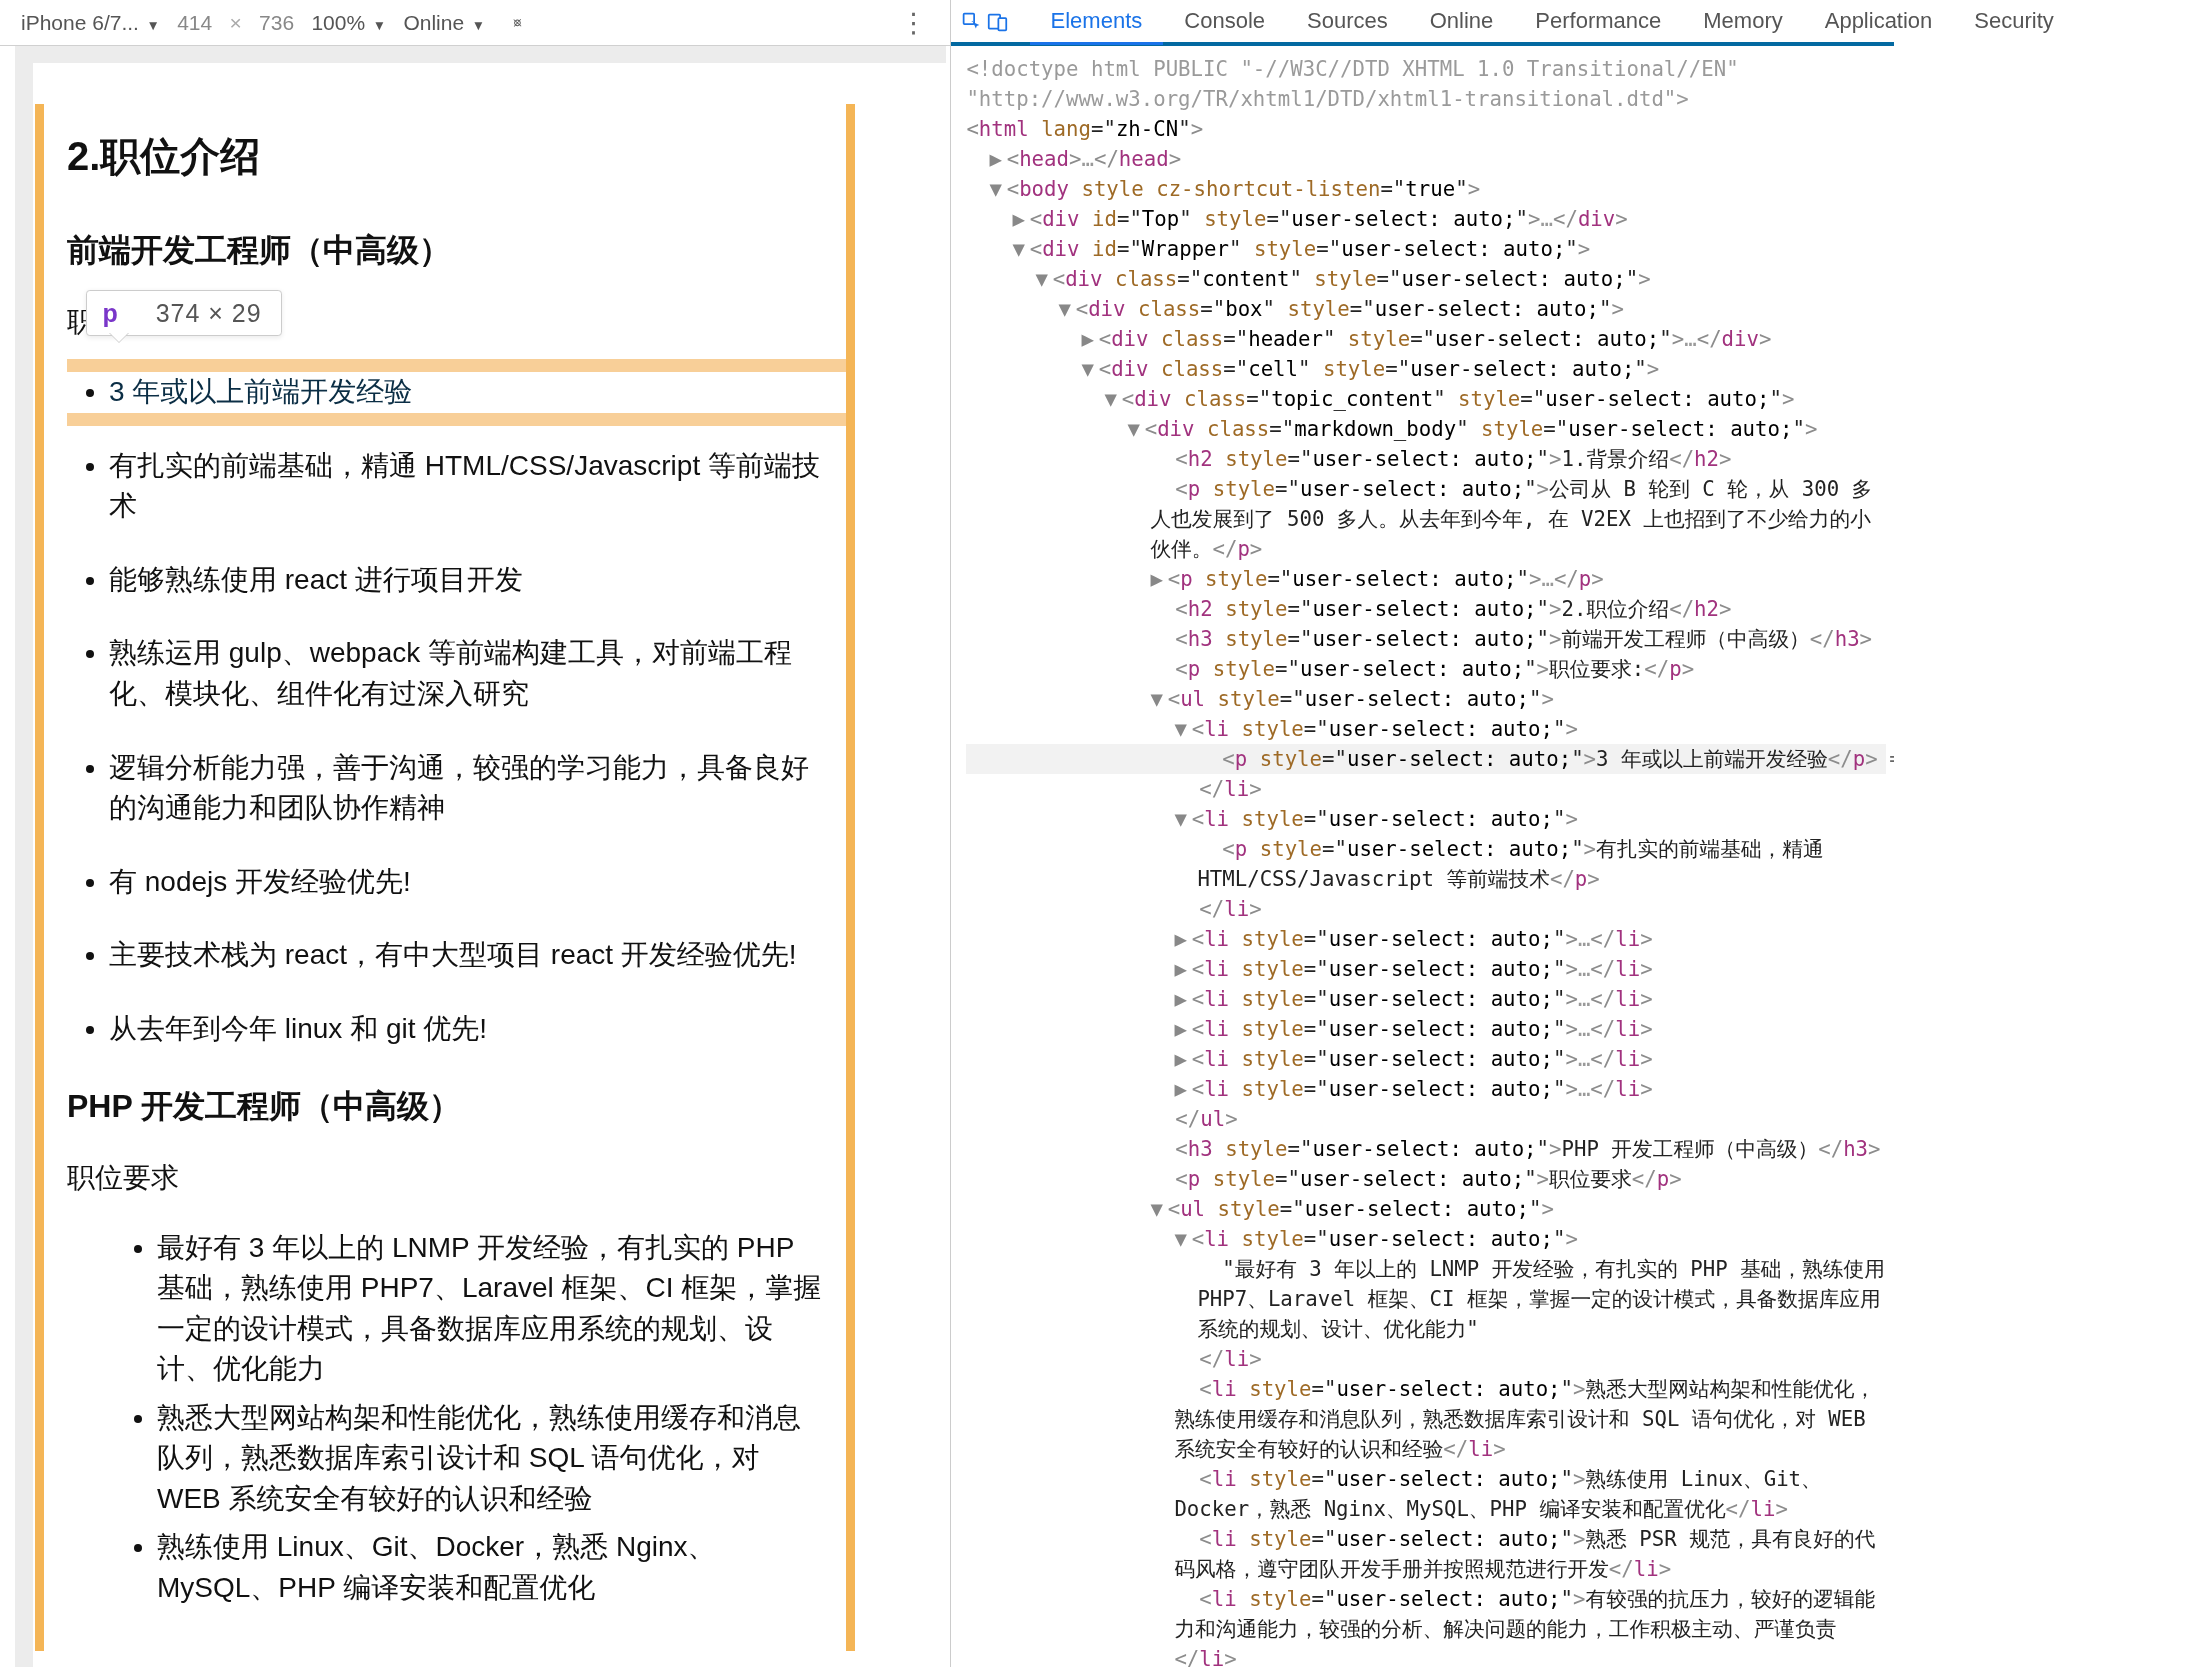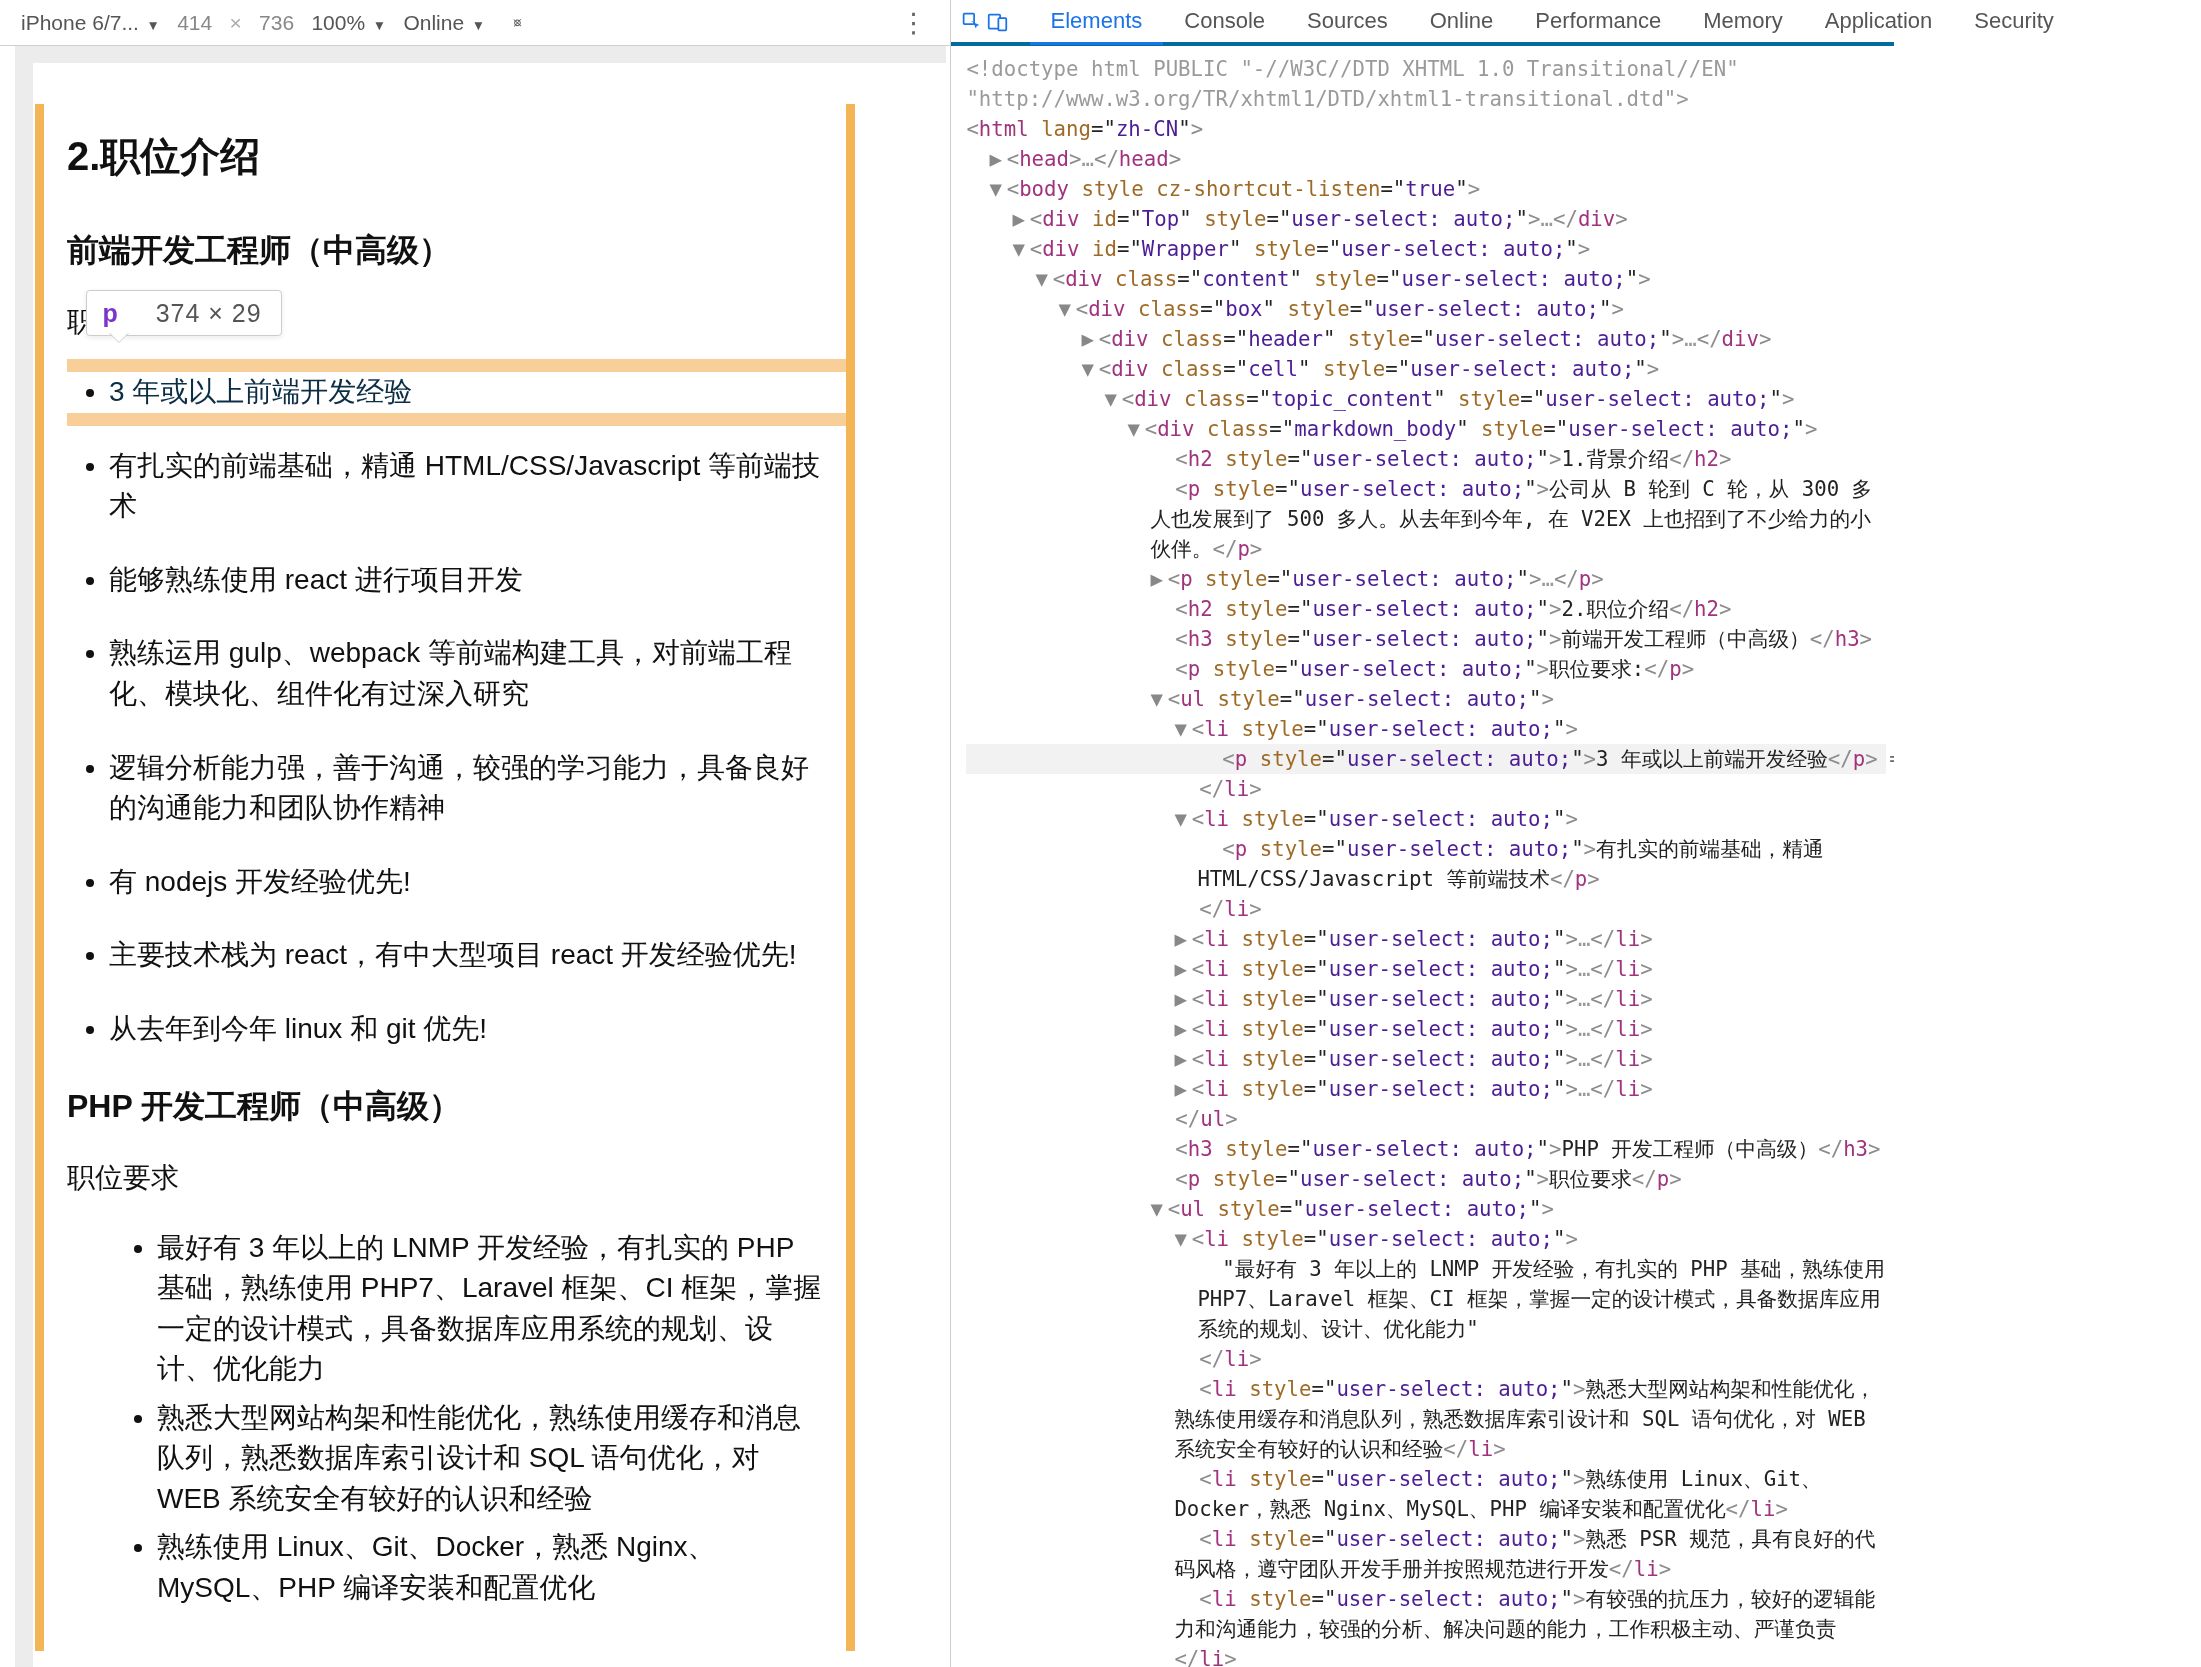--- a/index.html
+++ b/index.html
@@ -43,21 +43,21 @@
 .dt-top .icon-btn { width:35px; height:35px; display:inline-flex; align-items:center; justify-content:center; color:#1a73e8; margin-right:5.8px;}
 .dt-top .tab { padding:0 21px; height:46px; display:flex; align-items:center; cursor:default;}
 .dt-top .tab.active { color:#1a73e8; position:relative; }
 .dt-top .tab.active::after { content:""; position:absolute; left:0; right:0; bottom:-1px; height:2.9px; background:#1a73e8; }
 .dt-top .divider { width:1px; height:31px; background:#ccc; margin:0 7.7px; }
 
 .dom { flex:1; overflow:auto; font-family:Menlo,Consolas,monospace; font-size:20.7px; line-height:30px; padding:7.7px 7.7px 7.7px 15.4px; white-space:pre; color:#222; }
 .row { display:block; padding-left:0; }
 .arrow { display:inline-block; width:17.3px; color:#888; }
 .i0{padding-left:0}.i1{padding-left:23px}.i2{padding-left:46px}.i3{padding-left:69px}.i4{padding-left:92px}.i5{padding-left:115px}.i6{padding-left:138px}.i7{padding-left:161px}.i8{padding-left:184px}.i9{padding-left:208px}.i10{padding-left:231px}
-.t-gray{color:#9a9a9a}.t-ang{color:#8c8c8c}.t-tag{color:#a1327e}.t-attr{color:#9e6a26}.t-str{color:#4c1d95}.t-text{color:#222}.t-eq{color:#666;padding-left:11.5px}
+.t-gray{color:#9a9a9a}.t-ang{color:#8c8c8c}.t-tag{color:#a1327e}.t-attr{color:#9e6a26}.t-str{color:#000000}.t-text{color:#222}.t-eq{color:#666;padding-left:11.5px}
 .row.sel{background:#f2f2f2}
 .sel-wrap{position:relative}
 </style>
 </head>
 <body>
 
 <div class="app">
 
   <div class="left">
     <div class="dev-toolbar">

